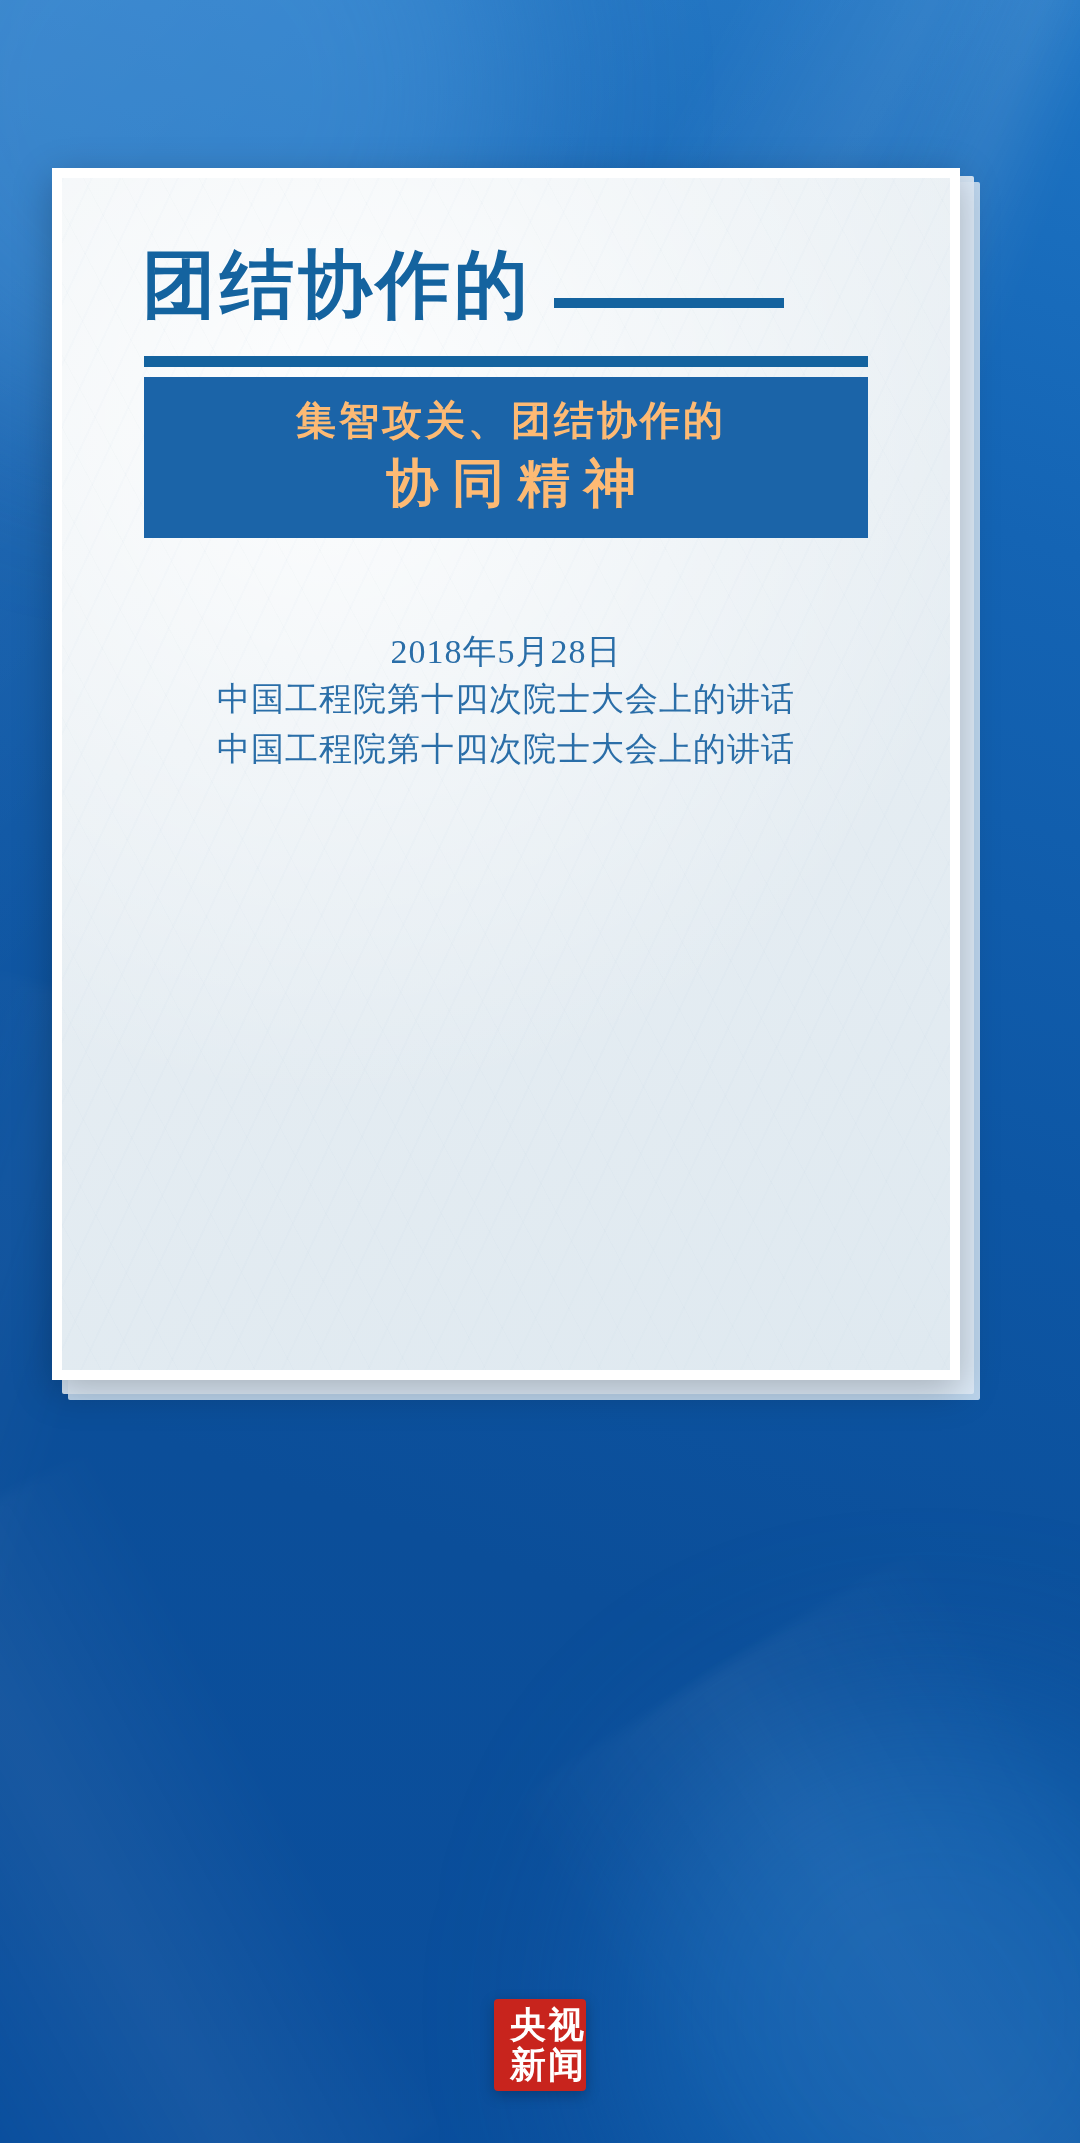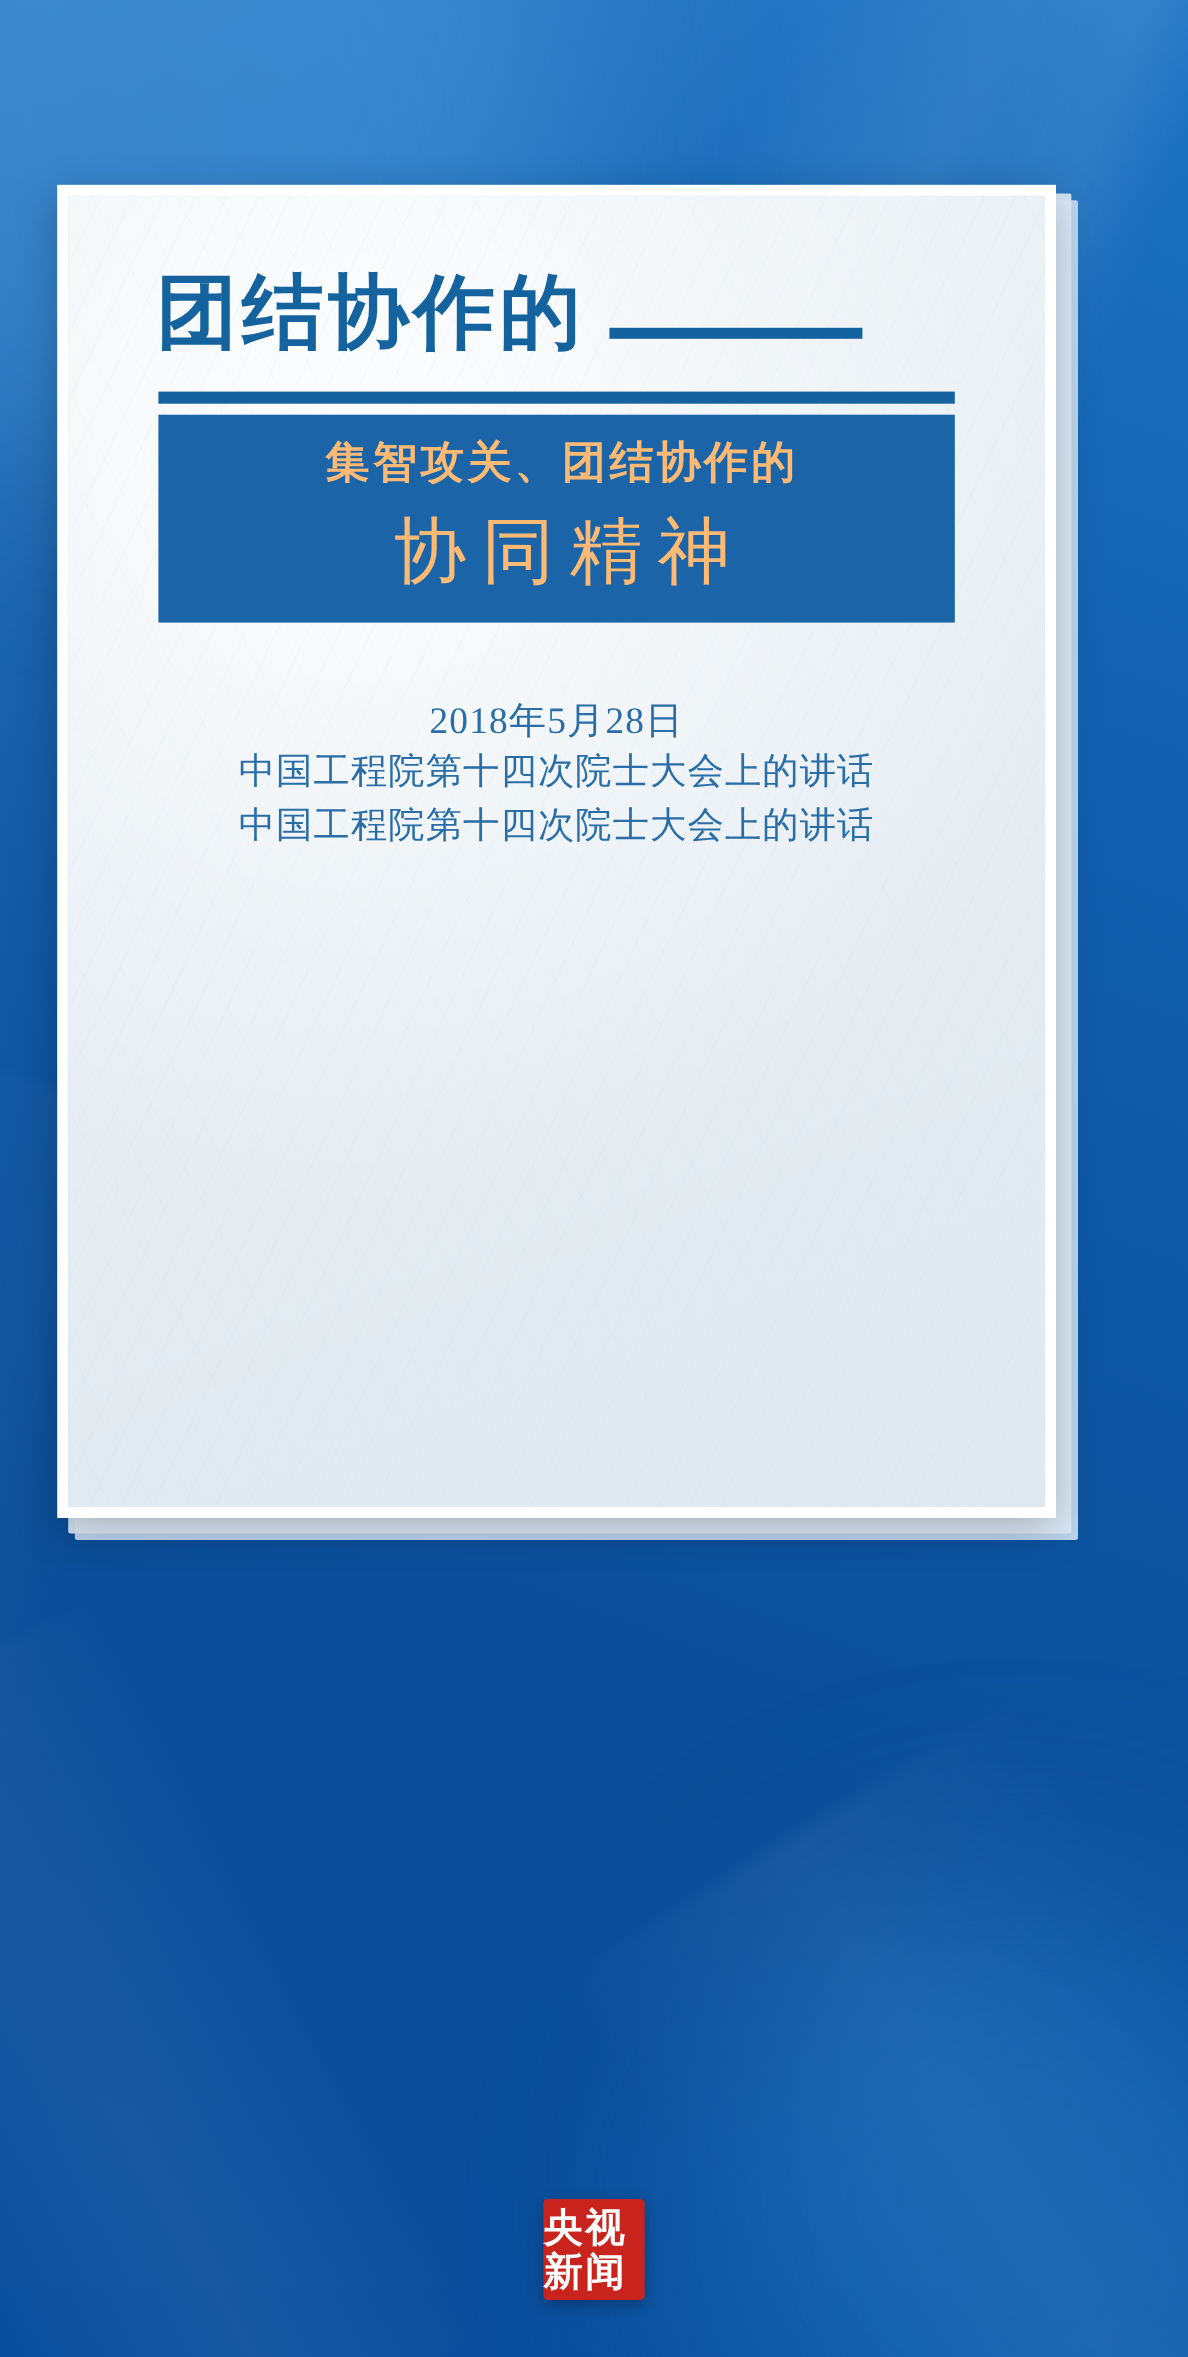--- a/index.html
+++ b/index.html
@@ -139,23 +139,23 @@
     color: #fdba74;
   }
   .banner-sub {
     font-size: 40px;
     font-weight: bold;
     letter-spacing: 3px;
     line-height: 1.1;
     font-family: "Liberation Serif", "DejaVu Serif", serif;
   }
   .banner-main {
-    margin-top: 24px;
-    font-size: 66px;
-    font-weight: normal;
+    margin-top: 12px;
+    font-size: 52px;
+    font-weight: bold;
     letter-spacing: 14px;
     text-indent: 14px;
     line-height: 1.1;
     font-family: "Liberation Serif", "DejaVu Serif", serif;
   }
 
   
   .quote {
     margin: 44px 36px 0 36px;
     color: #15619c;
@@ -166,42 +166,42 @@
     text-align: justify;
     font-family: "Liberation Serif", "DejaVu Serif", serif;
   }
   .quote .u {
     border-bottom: 3px solid #15619c;
     padding-bottom: 2px;
   }
 
   
   .source {
-    margin: 66px 0 0 0;
+    margin: 91px 0 0 0;
     text-align: center;
     color: #2a6ea8;
     font-family: "Liberation Serif", "DejaVu Serif", serif;
   }
   .source-date { font-size: 34px; letter-spacing: 1px; }
   .source-line { font-size: 33px; line-height: 1.5; letter-spacing: 1px; }
 
   
   .footer-logo {
     position: absolute;
     left: 50%;
     transform: translateX(-50%);
     bottom: 52px;
     width: 92px;
     height: 92px;
     background: #c8241d;
     color: #ffffff;
     border-radius: 4px;
     display: flex;
     flex-direction: column;
-    align-items: flex-start;
+    align-items: flex-end;
     justify-content: center;
     font-family: "Liberation Sans", sans-serif;
     font-weight: bold;
     font-size: 36px;
     letter-spacing: 2px;
     line-height: 1.12;
     box-shadow: 0 4px 14px rgba(0,0,0,.25);
   }
 </style>
 </head>

